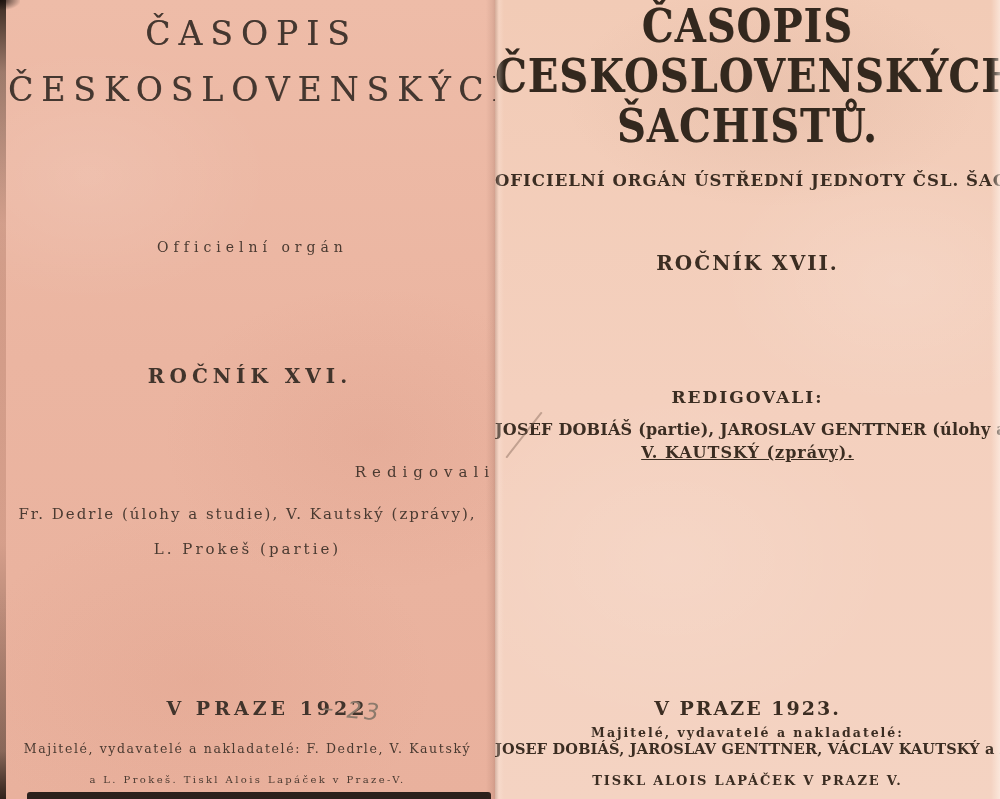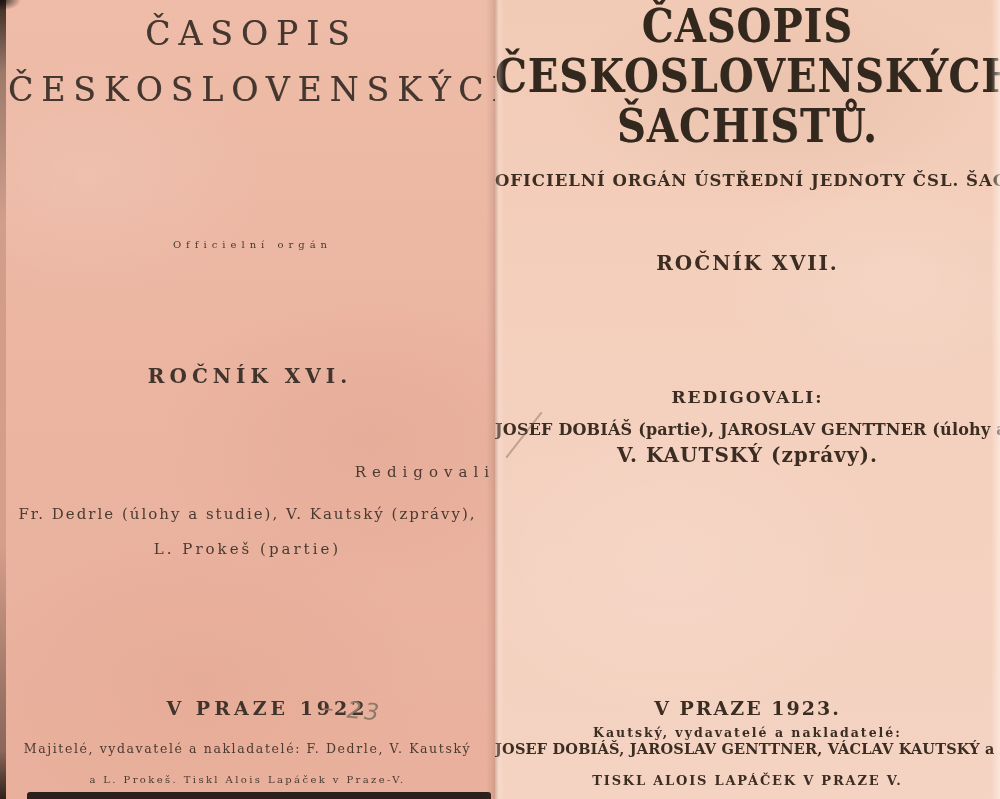--- a/index.html
+++ b/index.html
@@ -22,42 +22,42 @@
       radial-gradient(ellipse 260px 180px at 80% 35%, rgba(255,255,255,0.12), rgba(255,255,255,0) 70%),
       radial-gradient(ellipse 320px 240px at 35% 70%, rgba(255,255,255,0.10), rgba(255,255,255,0) 70%),
       linear-gradient(180deg,#f2cbb6 0%,#f4d0be 50%,#f4d3c2 100%);
   }
 
   .tline{position:absolute;left:0;right:0;text-align:center;white-space:nowrap;}
 
   
   .l-title{top:6px;font-size:33px;line-height:56px;letter-spacing:8px;padding-left:8px;
            font-weight:500;color:#443730;text-shadow:0.4px 0.4px 0.6px rgba(60,40,30,0.55);}
-  .l-sub1{top:239px;font-size:10px;letter-spacing:5px;padding-left:10px;font-weight:500;}
+  .l-sub1{top:239px;font-size:14px;letter-spacing:5px;padding-left:10px;font-weight:500;}
   .l-sub2{top:274px;font-size:14.5px;letter-spacing:3.6px;padding-left:4px;font-weight:500;}
   .l-volume{top:364px;font-size:20px;letter-spacing:5px;padding-left:5px;font-weight:600;color:#41342c;}
   .l-ed-head{top:463px;font-size:15px;letter-spacing:6px;padding-left:6px;font-weight:500;text-align:right;}
   .l-ed1{top:505px;font-size:15px;letter-spacing:2px;font-weight:500;}
   .l-ed2{top:540px;font-size:15px;letter-spacing:3px;font-weight:500;}
   .l-imprint{top:697px;font-size:19px;letter-spacing:4px;font-weight:600;color:#41342c;padding-left:40px;}
   .handwritten{position:absolute;left:calc(50% + 74px);top:0px;font-size:23px;letter-spacing:3px;
                color:#8d7a6c;font-family:"DejaVu Sans",sans-serif;font-style:italic;font-weight:400;
                transform:rotate(5deg);text-shadow:none;}
   .l-pub1{top:741px;font-size:12.5px;letter-spacing:1.6px;font-weight:500;}
   .l-pub2{top:774px;font-size:10px;letter-spacing:2.4px;font-weight:500;}
 
   
   .r-title{top:0px;font-size:40px;line-height:43px;font-weight:bold;letter-spacing:1px;
            transform:scaleY(1.16);transform-origin:top center;color:#33281e;
            text-shadow:0.4px 0.4px 0.5px rgba(40,25,15,0.4);}
   .r-subtitle{top:171px;font-size:16.5px;font-weight:bold;letter-spacing:1px;}
   .r-volume{top:251px;font-size:20px;font-weight:bold;letter-spacing:2px;}
   .r-ed-head{top:387px;font-size:17px;font-weight:bold;letter-spacing:2px;}
   .r-ed1{top:420px;font-size:16px;font-weight:bold;letter-spacing:0.2px;}
-  .r-ed2{top:443px;font-size:20px;font-weight:bold;letter-spacing:1px;}
+  .r-ed2{top:443px;font-size:16px;font-weight:bold;letter-spacing:1px;text-decoration:underline;}
   .r-imprint{top:697px;font-size:19px;font-weight:bold;letter-spacing:2px;}
   .r-pub-head{top:725px;font-size:12.5px;font-weight:bold;letter-spacing:2px;}
   .r-pub1{top:740px;font-size:14.5px;font-weight:bold;letter-spacing:0.2px;}
   .r-printer{top:773px;font-size:13px;font-weight:bold;letter-spacing:1.8px;text-align:center;}
 
   
   .edge-strip{position:absolute;left:0;top:0;width:6px;height:100%;
     background:linear-gradient(180deg,#3a2a21 0%,rgba(58,42,33,0.45) 9%,rgba(140,85,66,0.28) 28%,
                rgba(140,85,66,0.22) 68%,rgba(58,42,33,0.55) 94%,#30211a 100%);}
   .corner-blob{position:absolute;left:0;top:0;width:20px;height:10px;
@@ -104,21 +104,21 @@
       <div>ČASOPIS</div>
       <div>ČESKOSLOVENSKÝCH</div>
       <div>ŠACHISTŮ.</div>
     </div>
     <div class="tline r-subtitle">OFICIELNÍ ORGÁN ÚSTŘEDNÍ JEDNOTY ČSL. ŠACHISTŮ.</div>
     <div class="tline r-volume">ROČNÍK XVII.</div>
     <div class="tline r-ed-head">REDIGOVALI:</div>
     <div class="tline r-ed1">JOSEF DOBIÁŠ (partie), JAROSLAV GENTTNER (úlohy a studie),</div>
     <div class="tline r-ed2">V. KAUTSKÝ (zprávy).</div>
     <div class="tline r-imprint">V PRAZE 1923.</div>
-    <div class="tline r-pub-head">Kautský, vydavatelé a nakladatelé:</div>
+    <div class="tline r-pub-head">Majitelé, vydavatelé a nakladatelé:</div>
     <div class="tline r-pub1">JOSEF DOBIÁŠ, JAROSLAV GENTTNER, VÁCLAV KAUTSKÝ a ALOIS SVOBODA.</div>
     <div class="tline r-printer">TISKL ALOIS LAPÁČEK V PRAZE V.</div>
 
     <div class="pencil-mark"></div>
     <div class="right-edge"></div>
   </section>
 
   <div class="seam"></div>
 </div>
 

